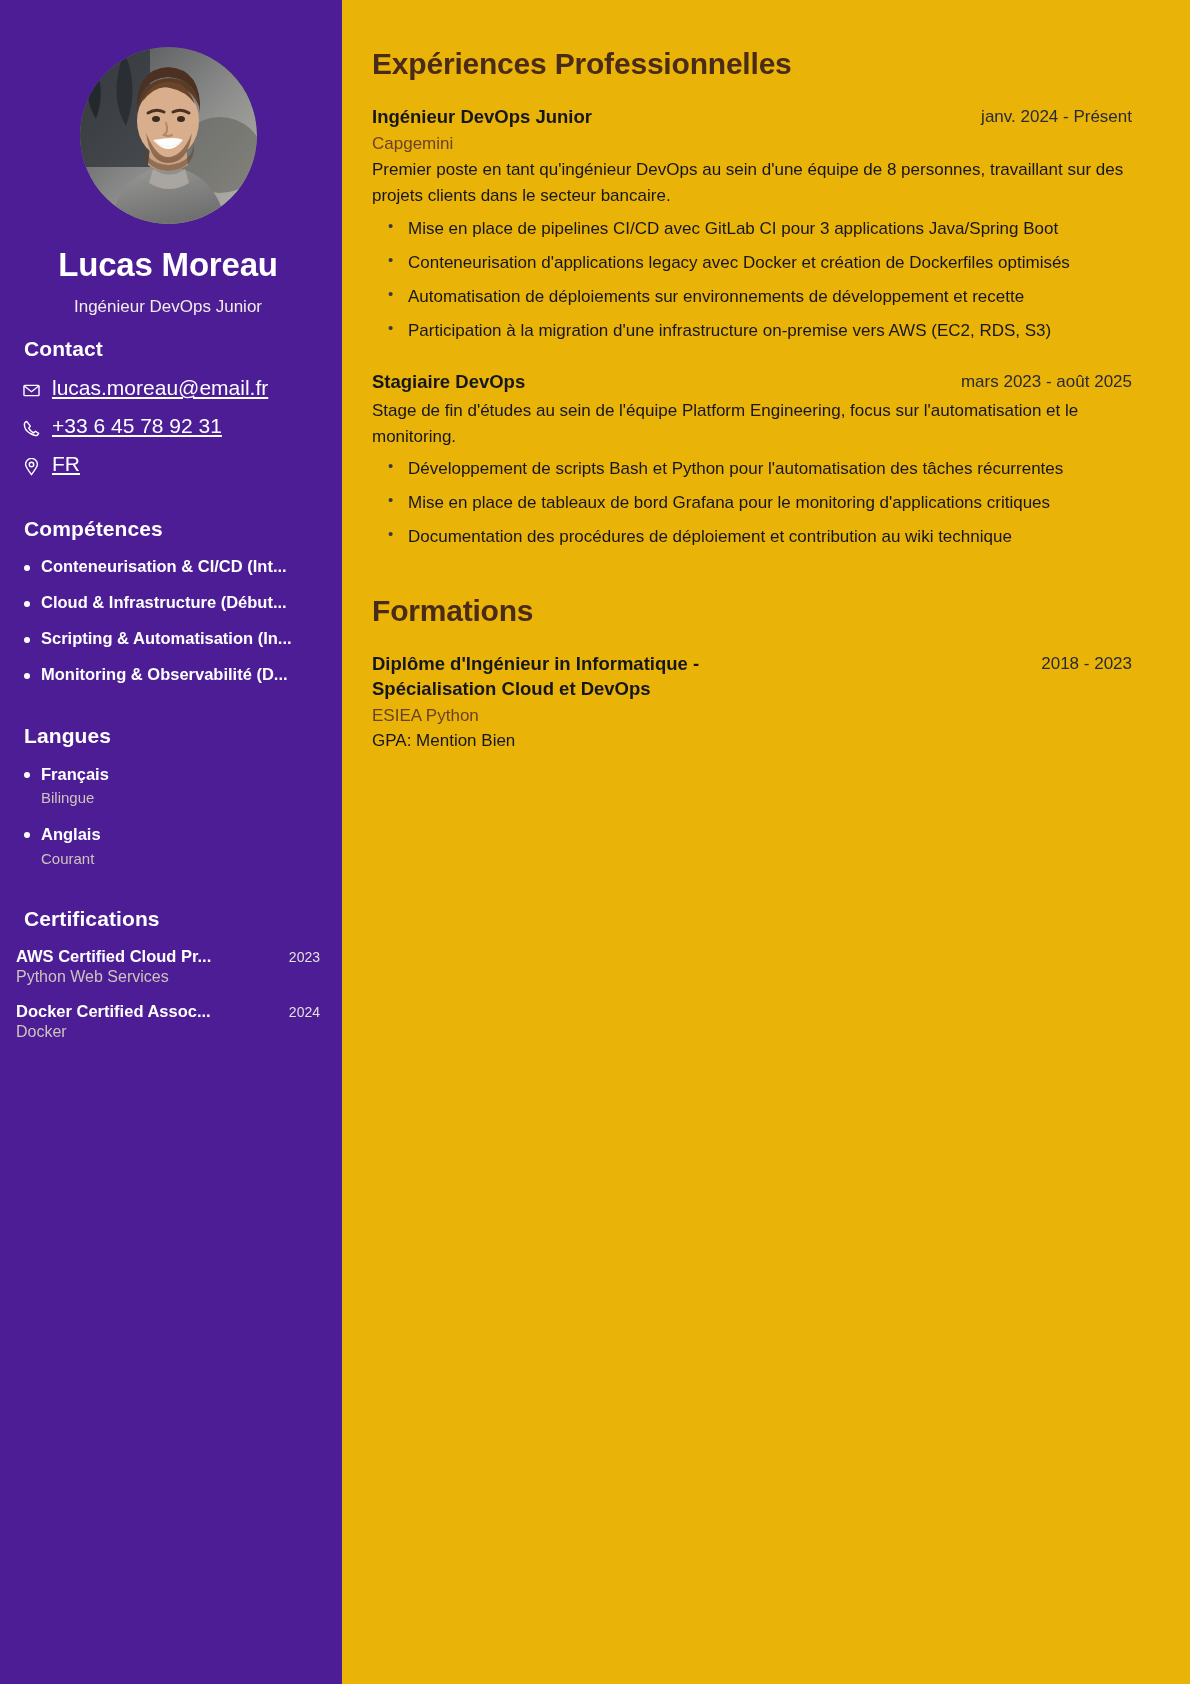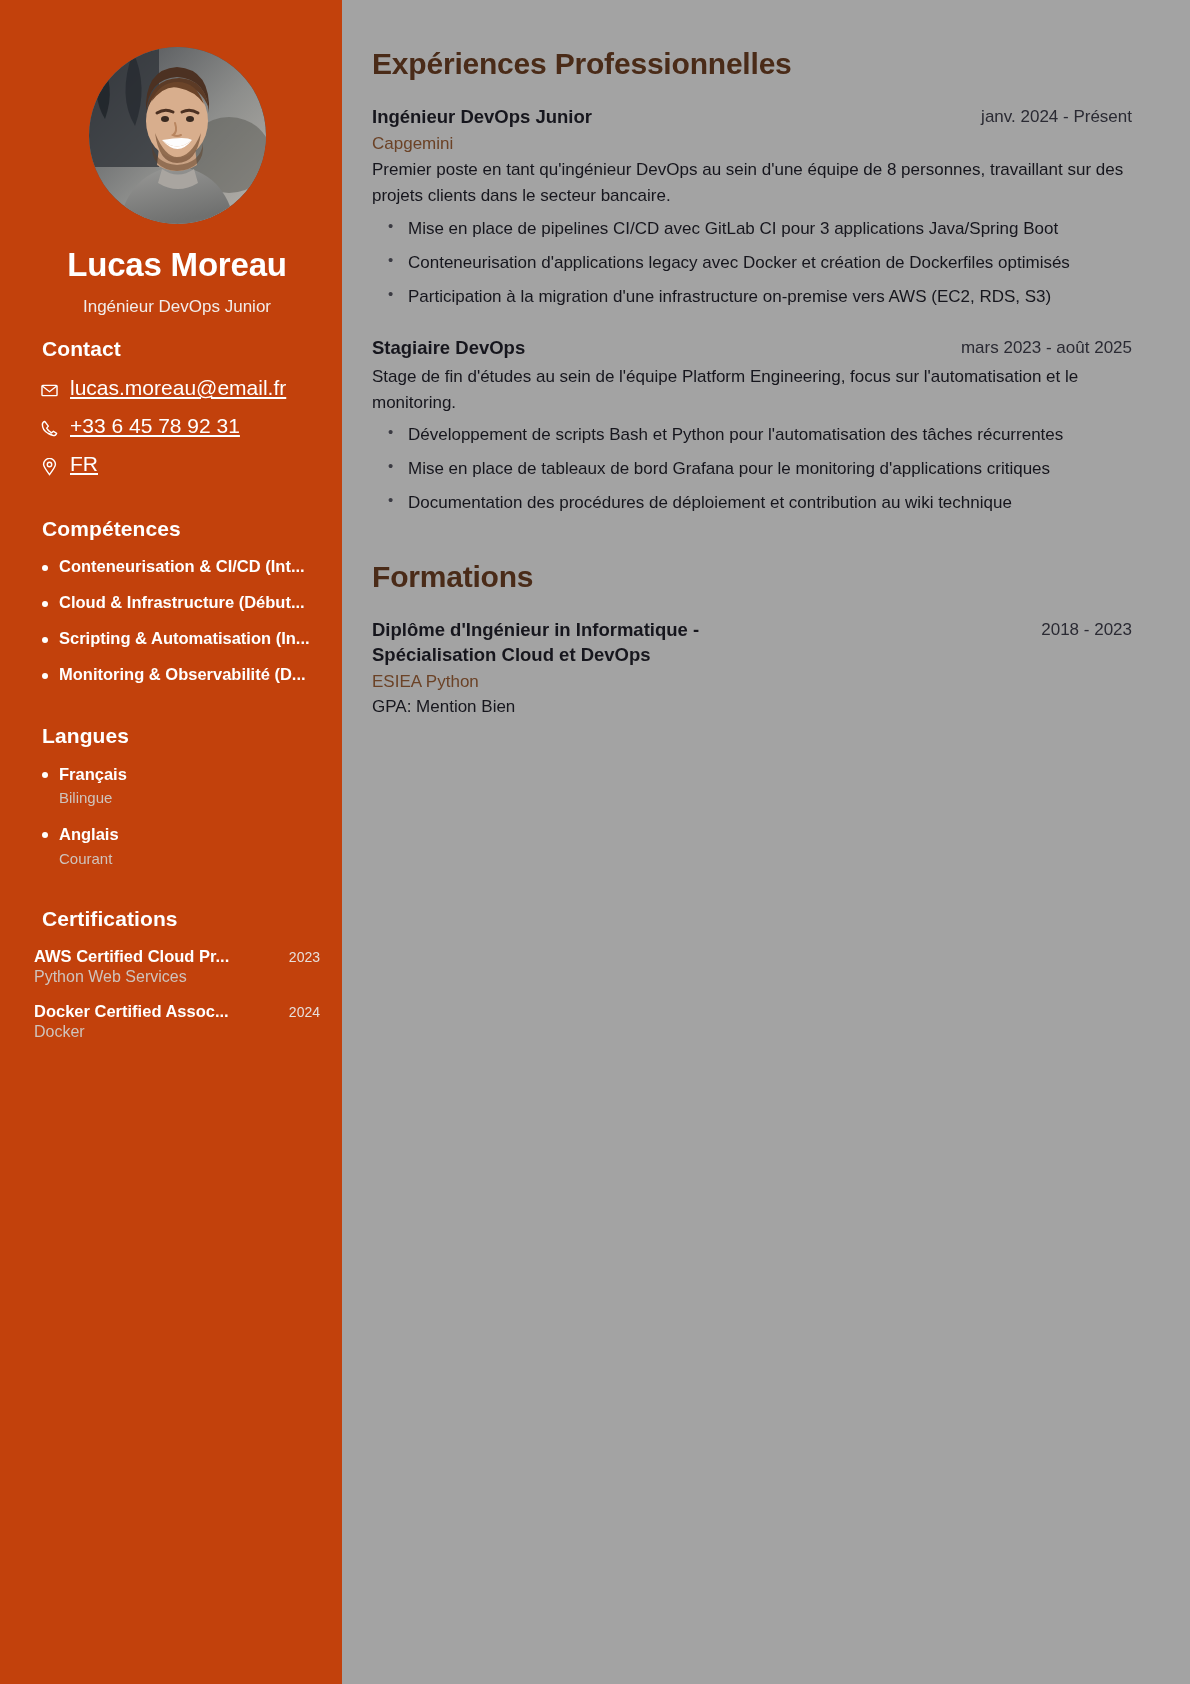--- a/index.html
+++ b/index.html
@@ -15,23 +15,23 @@
     height: 1684px;
     background: #ffffff;
     display: flex;
     overflow: hidden;
   }
 
   
   .sidebar {
     width: 342px;
     flex: 0 0 342px;
-    background: #c2410c;
-    color: #ffffff;
-    padding: 0 22px 30px 34px;
+    background: #4c1d95;
+    color: #ffffff;
+    padding: 0 22px 30px 16px;
     position: relative;
   }
 
   .avatar-wrap {
     display: flex;
     justify-content: center;
     padding-top: 47px;
   }
   .avatar {
     width: 177px;
@@ -159,21 +159,21 @@
   .cert-issuer {
     font-size: 16px;
     color: #cfc3bc;
     margin-top: 2px;
   }
 
   
   .main {
     flex: 1 1 auto;
     padding: 47px 58px 52px 30px;
-    background: #a3a3a3;
+    background: #eab308;
     color: #1c1c24;
   }
   .sec-title {
     font-size: 30px;
     font-weight: bold;
     color: #4a2b18;
     letter-spacing: -0.2px;
     margin: 0 0 24px 0;
   }
   .sec-title.second { margin-top: 44px; }
@@ -367,20 +367,21 @@
     <section class="entry">
       <div class="entry-head">
         <div class="entry-title">Ingénieur DevOps Junior</div>
         <div class="entry-date">janv. 2024 - Présent</div>
       </div>
       <div class="entry-org">Capgemini</div>
       <div class="entry-desc">Premier poste en tant qu'ingénieur DevOps au sein d'une équipe de 8 personnes, travaillant sur des projets clients dans le secteur bancaire.</div>
       <ul class="bullets">
         <li>Mise en place de pipelines CI/CD avec GitLab CI pour 3 applications Java/Spring Boot</li>
         <li>Conteneurisation d'applications legacy avec Docker et création de Dockerfiles optimisés</li>
+        <li>Automatisation de déploiements sur environnements de développement et recette</li>
         <li>Participation à la migration d'une infrastructure on-premise vers AWS (EC2, RDS, S3)</li>
       </ul>
     </section>
 
     <section class="entry">
       <div class="entry-head">
         <div class="entry-title">Stagiaire DevOps</div>
         <div class="entry-date">mars 2023 - août 2025</div>
       </div>
       <div class="entry-desc">Stage de fin d'études au sein de l'équipe Platform Engineering, focus sur l'automatisation et le monitoring.</div>

